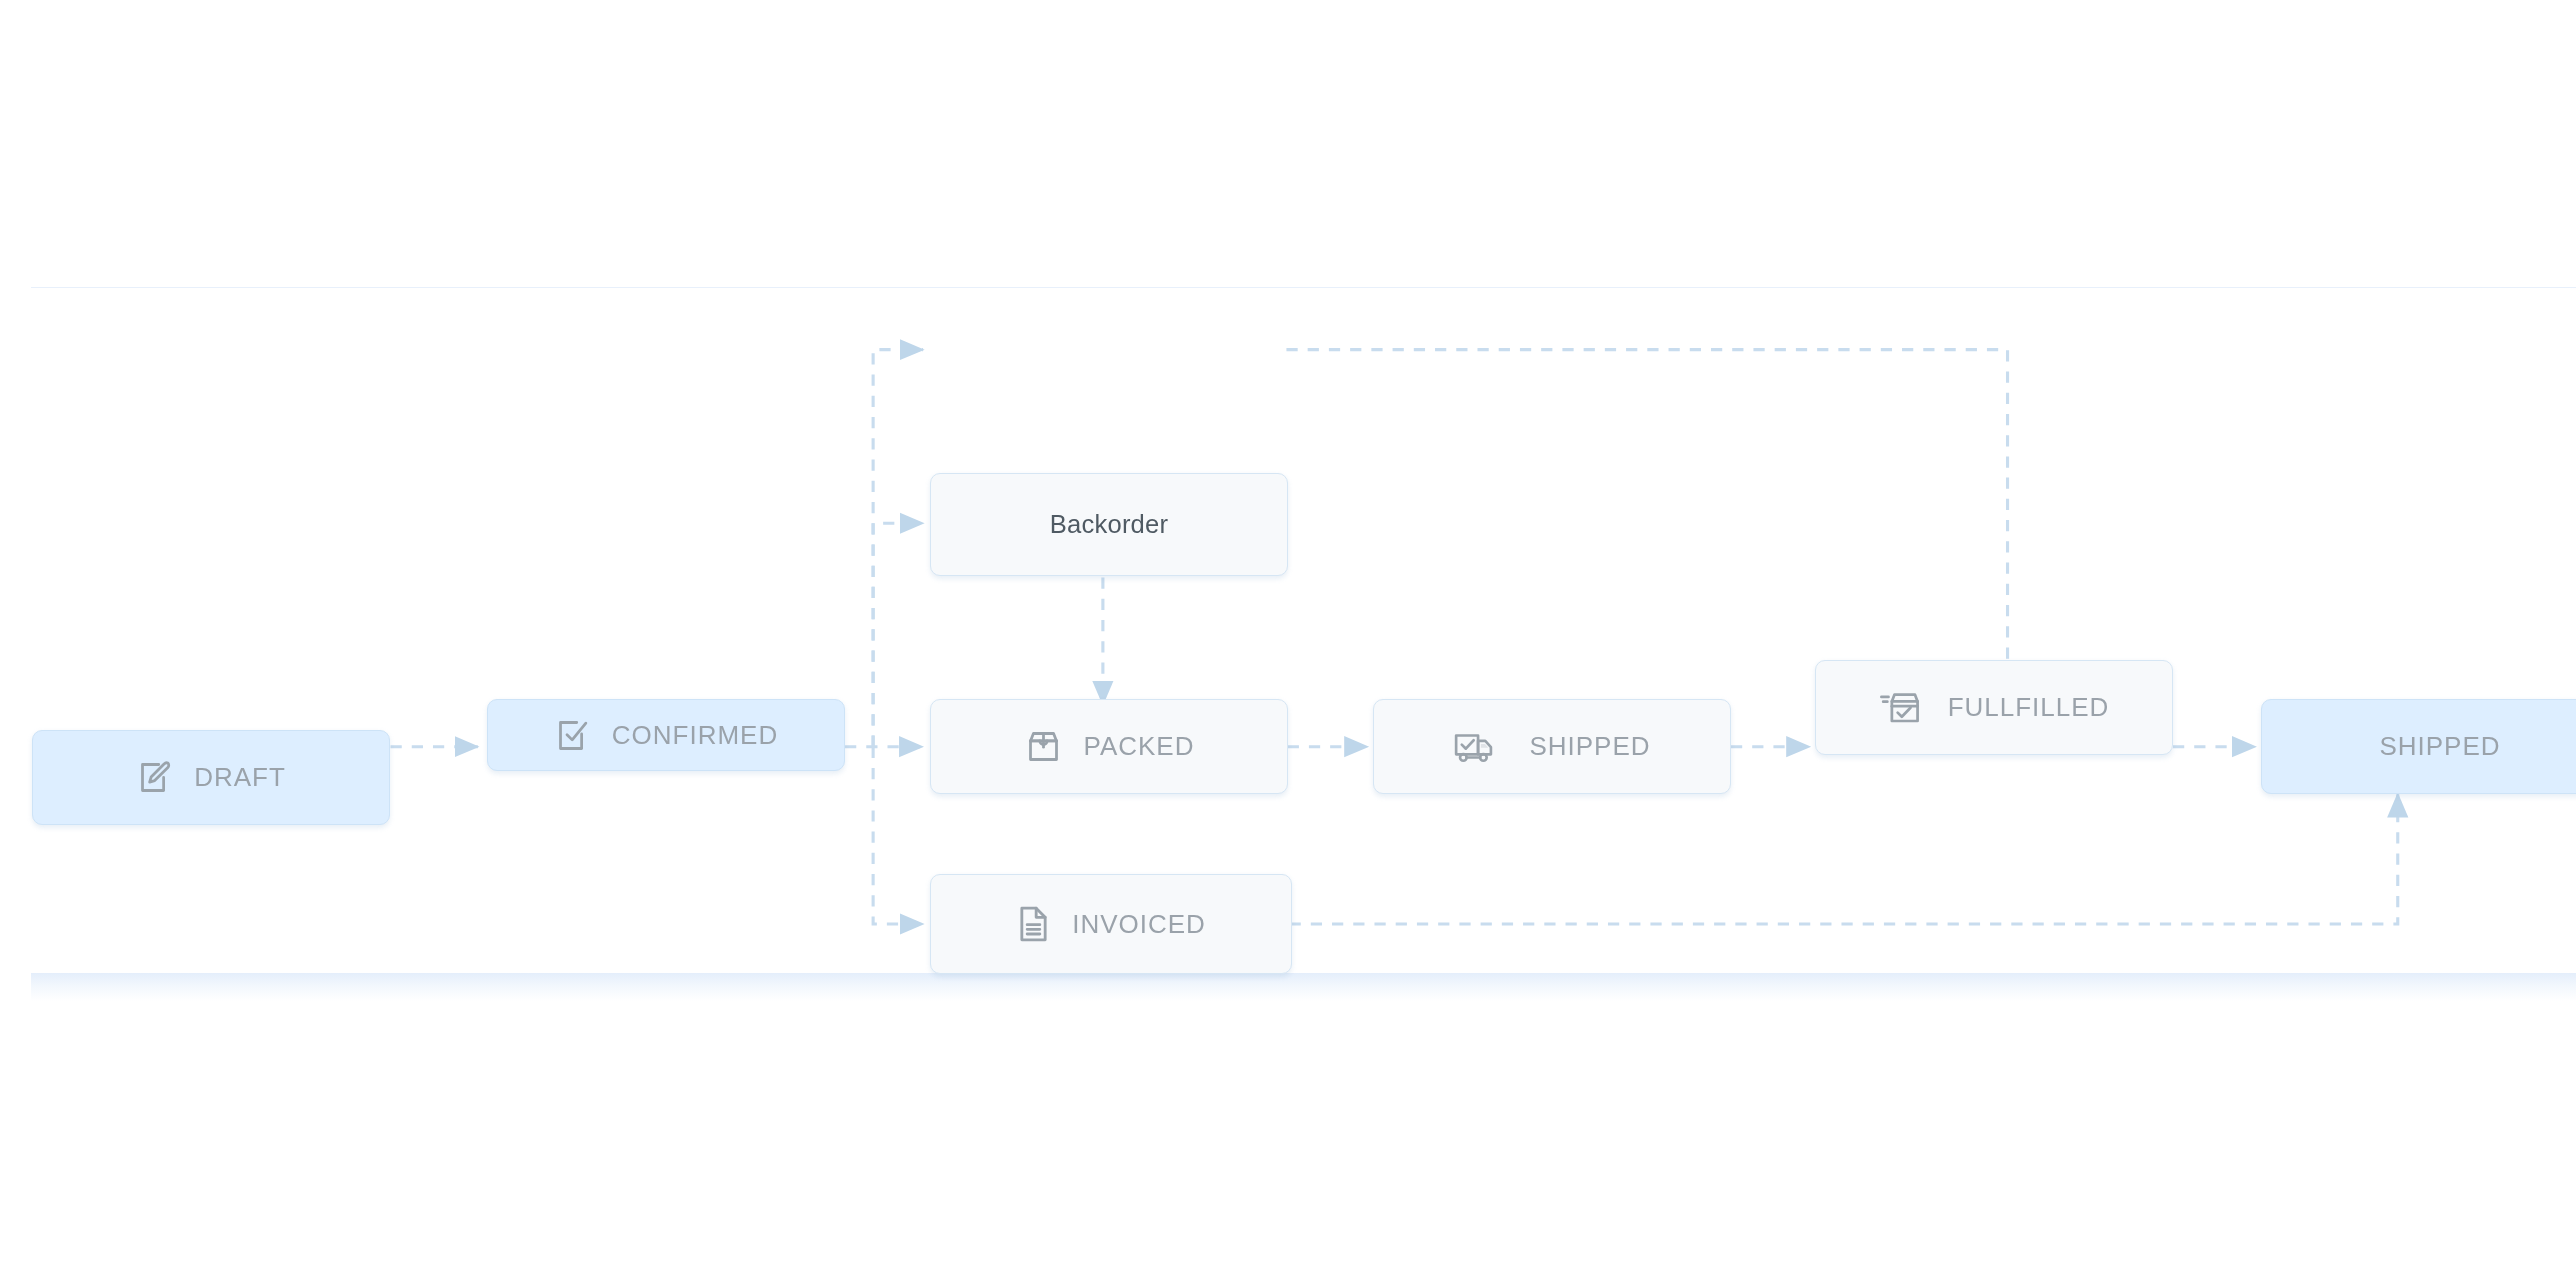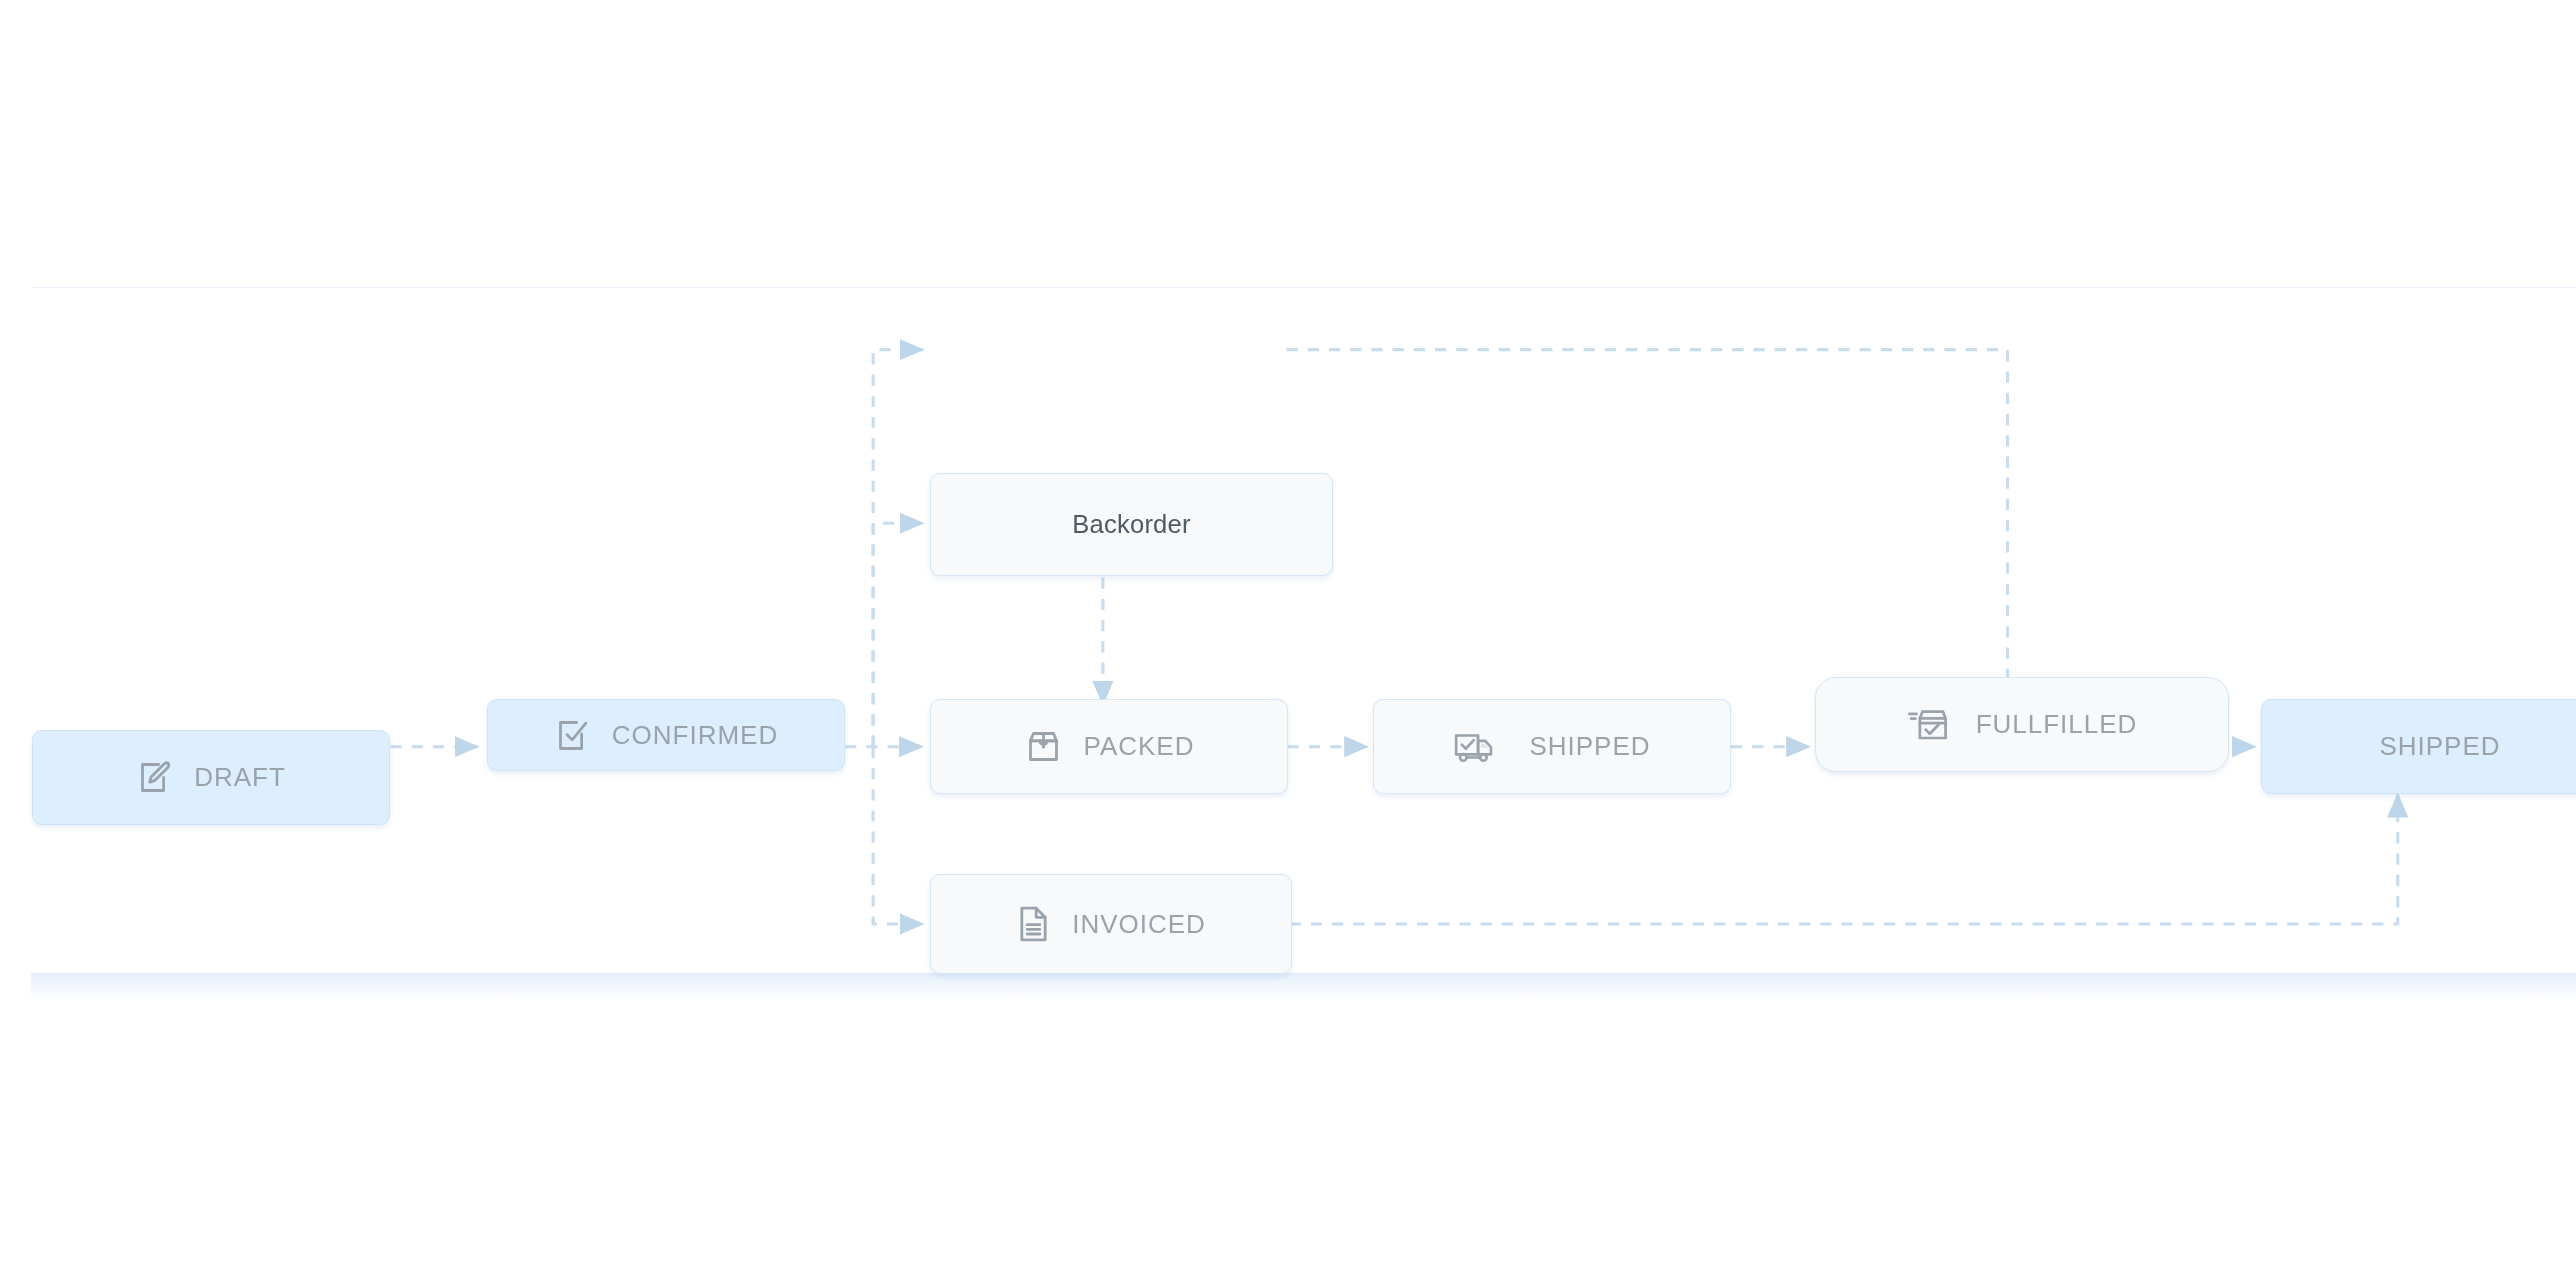--- a/index.html
+++ b/index.html
@@ -182,21 +182,21 @@
           <circle cx="6.6" cy="19" r="2.1"></circle>
           <circle cx="19.4" cy="19" r="2.1"></circle>
           <path d="M8.7 19 h8.6"></path>
           <path d="M17.8 10.4 h2.6 l2.2 2.4 h-4.8 z" fill="currentColor" opacity="0.25" stroke="none"></path>
         </svg>
       </span>
       <span class="node-label">SHIPPED</span>
     </div>
   </div>
 
-  <div class="node" style="left:1815px; top:677px; width:414px; height:95px;border-radius:21px;">
+  <div class="node" style="left:1815px; top:660px; width:358px; height:95px;">
     <div class="node-inner" style="gap:24px;">
       <span class="node-icon" style="width:45px;height:39px;flex:0 0 45px;">
         <svg viewBox="0 0 28 24" fill="none" stroke="currentColor" stroke-width="1.7" stroke-linecap="round" stroke-linejoin="round">
           <path d="M1.5 5.4 h4.4 M2.6 8.4 h2.6"></path>
           <path d="M8 8.2 h16 v12.2 h-16 z"></path>
           <path d="M8 8.2 l1.6 -4.2 h12.8 l1.6 4.2"></path>
           <path d="M8 11.2 h16"></path>
           <path d="M11.6 15.2 l2.6 2.6 l5.4 -5.6"></path>
         </svg>
       </span>
@@ -204,21 +204,21 @@
     </div>
   </div>
 
   <div class="node active" style="left:2261px; top:699px; width:358px; height:95px;">
     <div class="node-inner">
       <span class="node-label">SHIPPED</span>
     </div>
   </div>
 
 
-  <div class="node branch" style="left:930px; top:473px; width:403px; height:103px;">
+  <div class="node branch" style="left:930px; top:473px; width:358px; height:103px;">
     <div class="node-inner">
       <span class="node-label">Backorder</span>
     </div>
   </div>
 
   <div class="node" style="left:930px; top:874px; width:362px; height:100px;">
     <div class="node-inner" style="gap:21px;">
       <span class="node-icon" style="width:35px;height:40px;flex:0 0 35px;">
         <svg viewBox="0 0 20 24" fill="none" stroke="currentColor" stroke-width="1.7" stroke-linecap="round" stroke-linejoin="round">
           <path d="M3 2.5 h8.6 L17 8 v13.5 h-14 z"></path>

